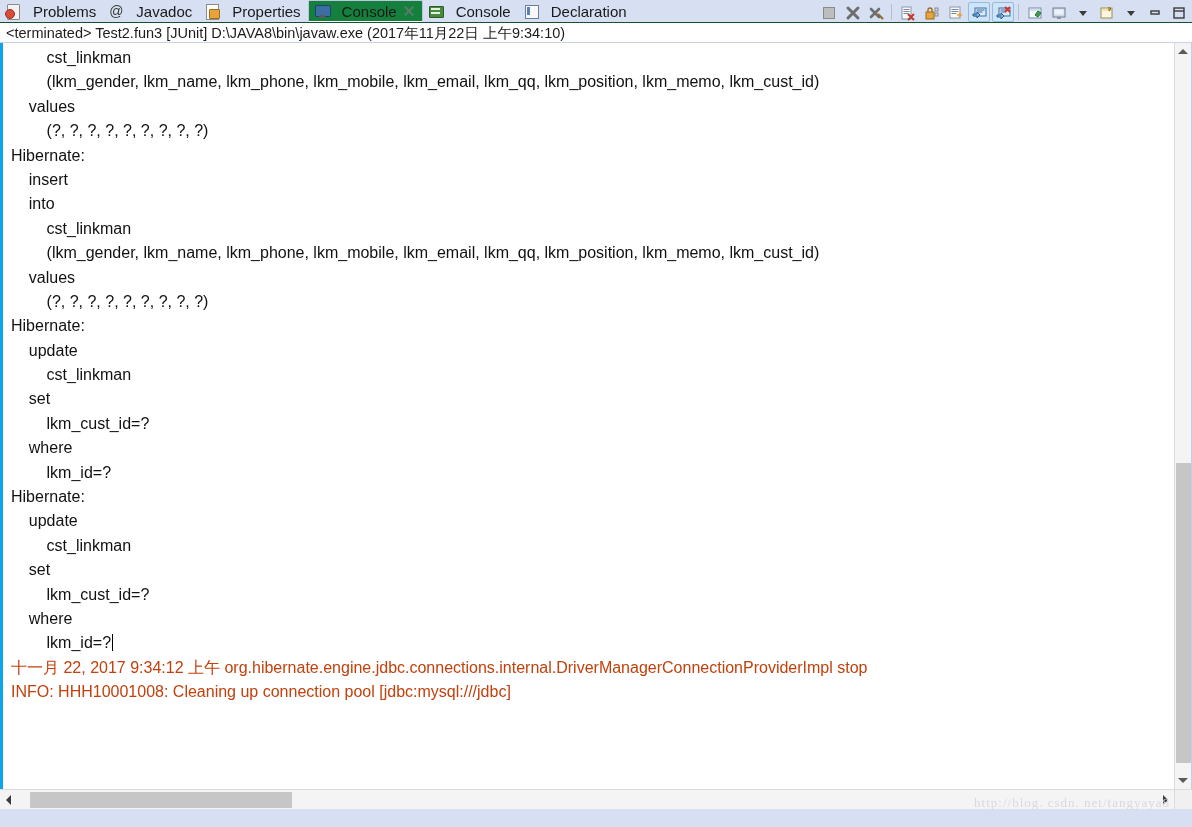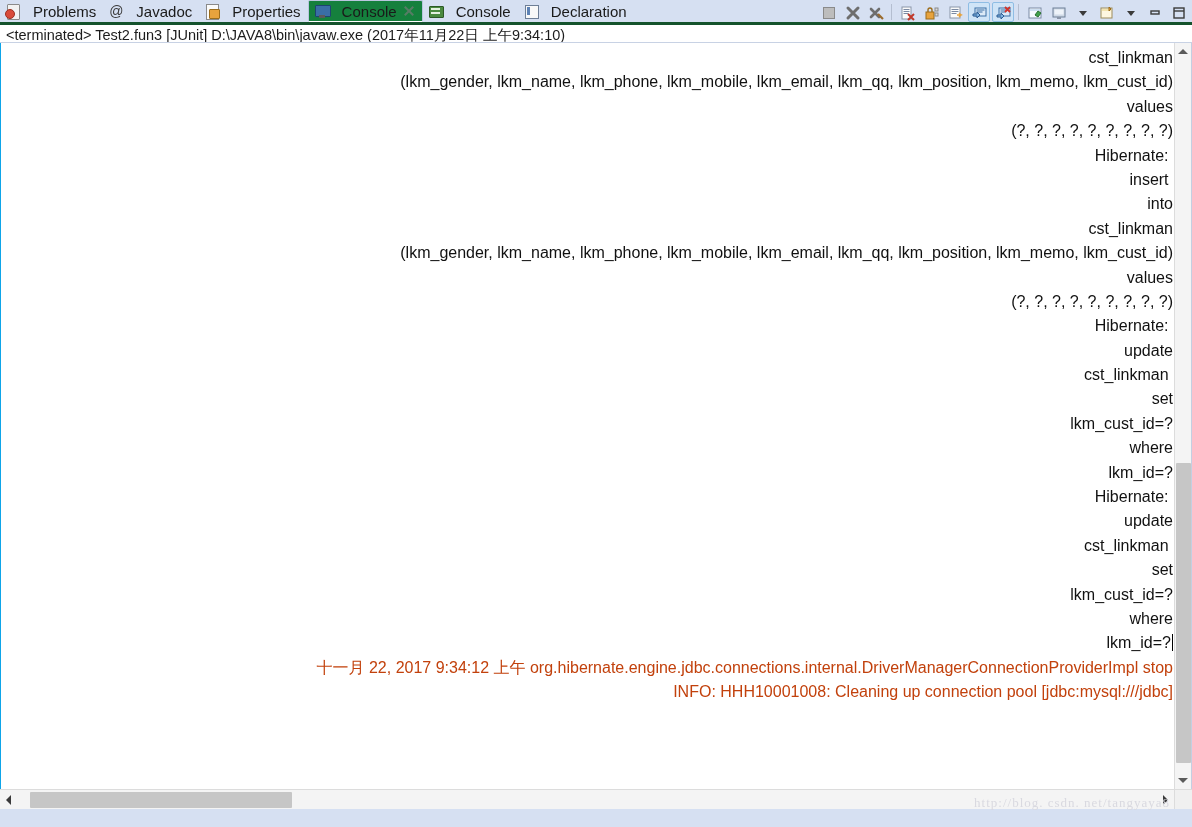--- a/index.html
+++ b/index.html
@@ -159,42 +159,41 @@
   }
   .tbtn svg { position:absolute; left:3px; top:2px; }
 
   
   #infoline {
     position: absolute;
     left: 0; top: 22px;
     width: 1192px;
     height: 21px;
     background: #ffffff;
-    border-top: 3px solid #14532d;
+    border-top: 1px solid #14532d;
     border-bottom: 1px solid #c8d2e4;
     box-sizing: border-box;
     font-size: 14.5px;
     color: #1c1c1c;
     padding-left: 6px;
     line-height: 20px;
     white-space: nowrap;
     overflow: hidden;
   }
 
   
   #console-wrap {
     position: absolute;
     left: 0; top: 43px;
     width: 1192px;
     height: 746px;
     background: #ffffff;
     box-sizing: border-box;
-    border-left: 1px solid #0ea5e9;
+    border-left: 3px solid #0ea5e9;
     border-right: 1px solid #c3cfe2;
-    text-align: right;
   }
   #console-text {
     position: absolute;
     left: 0; top: 0;
     right: 18px;
     bottom: 0;
     overflow: hidden;
     padding: 3px 0 0 8px;
     box-sizing: border-box;
     font-family: "Liberation Sans", sans-serif;

